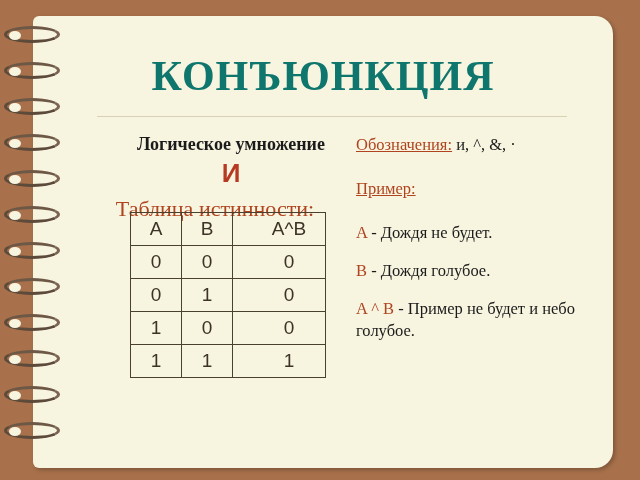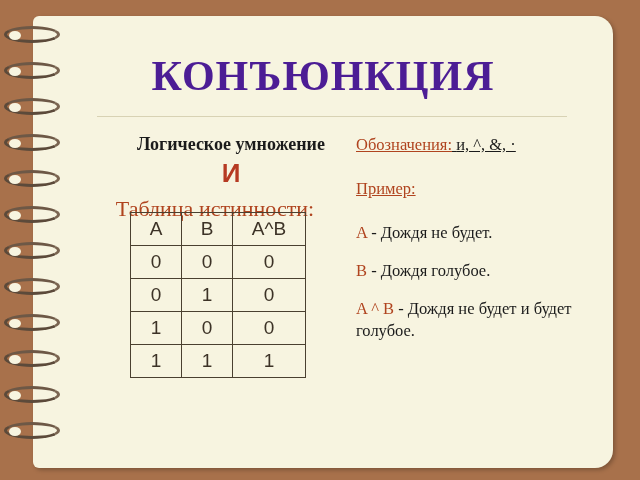--- a/index.html
+++ b/index.html
@@ -65,21 +65,21 @@
   
   .title {
     position: absolute;
     left: 0;
     top: 36px;
     width: 580px;
     text-align: center;
     font-family: "Liberation Serif", serif;
     font-weight: bold;
     font-size: 42px;
-    color: #4c1d95;
+    color: #0f766e;
     letter-spacing: 1px;
   }
   .title-rule {
     position: absolute;
     left: 64px;
     top: 100px;
     width: 470px;
     height: 1px;
     background: #d8d2b4;
   }
@@ -130,35 +130,35 @@
     border: 1px solid #4a4030;
     width: 50px;
     height: 32px;
     text-align: center;
     vertical-align: middle;
     font-weight: normal;
     padding: 0;
   }
   .truth-table th:last-child, .truth-table td:last-child {
     width: 72px;
+    padding-left: 20px;
   }
   
   .right-col {
     position: absolute;
     left: 323px;
     top: 118px;
     width: 230px;
     font-family: "Liberation Serif", serif;
     font-size: 16.5px;
     color: #1b1b1b;
   }
   .notation {
     margin: 0 0 16px 0;
     line-height: 1.3;
-    text-decoration: underline;
   }
   .label-red {
     color: #b0441f;
     text-decoration: underline;
   }
   .example-head {
     color: #b0441f;
     text-decoration: underline;
     margin: 24px 0 23px 0;
   }
@@ -223,21 +223,21 @@
       </p>
       <p class="example-head">Пример:</p>
 
       <p class="example-line">
         <span class="var">A</span><span> - Дождя не будет.</span>
       </p>
       <p class="example-line">
         <span class="var">B</span><span> - Дождя голубое.</span>
       </p>
       <p class="example-line">
-        <span class="var">A ^ B</span><span> - Дождя не будет и будет голубое.</span>
+        <span class="var">A ^ B</span><span> - Пример не будет и небо голубое.</span>
       </p>
     </div>
 
   </div>
 
   <div class="spiral">
       <div class="ring" style="top: 10px;"></div>
       <div class="ring" style="top: 46px;"></div>
       <div class="ring" style="top: 82px;"></div>
       <div class="ring" style="top: 118px;"></div>

